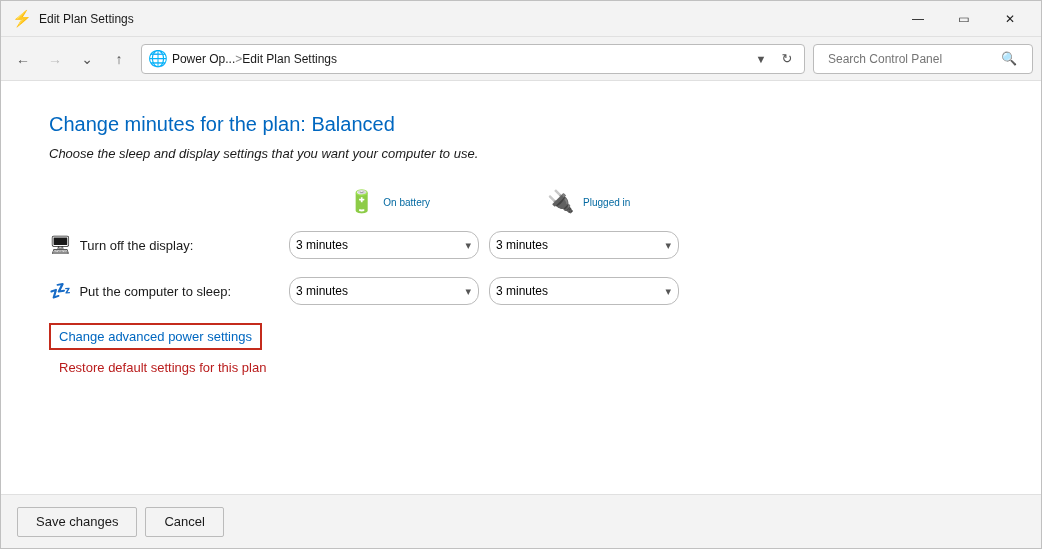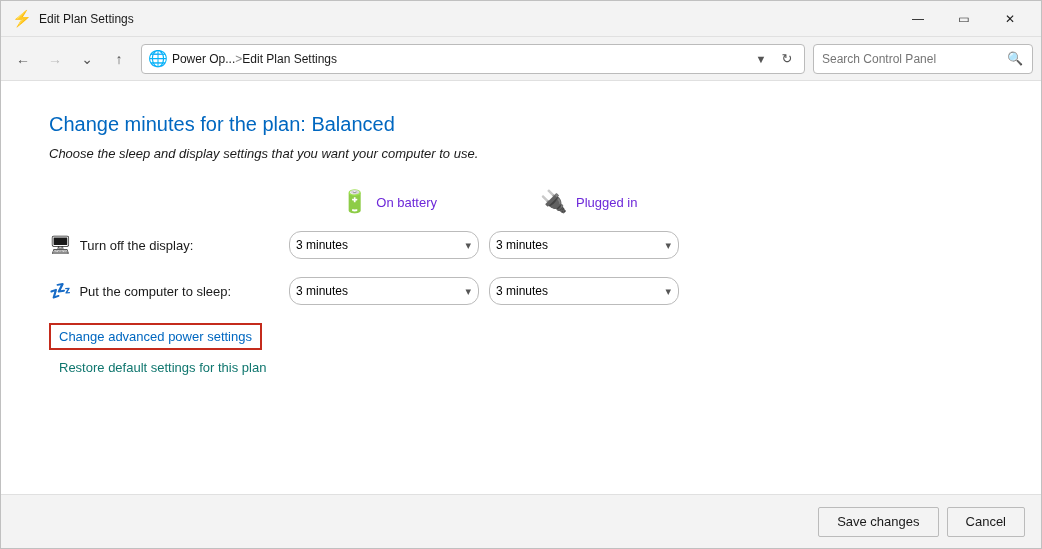--- a/index.html
+++ b/index.html
@@ -136,21 +136,21 @@
       cursor: pointer;
       color: #555;
     }
     .search-bar {
       display: flex;
       align-items: center;
       background: #fff;
       border: 1px solid #bbb;
       border-radius: 4px;
       height: 30px;
-      padding: 0 8px;
+      padding: 0 14px;
       gap: 4px;
       width: 220px;
     }
     .search-input {
       border: none;
       outline: none;
       font-size: 12px;
       color: #888;
       width: 100%;
       background: transparent;
@@ -197,22 +197,22 @@
       display: flex;
       align-items: center;
       gap: 8px;
       width: 200px;
       justify-content: center;
     }
     .col-icon {
       font-size: 22px;
     }
     .col-label {
-      font-size: 13px;
-      color: #6d28d9;
+      font-size: 10px;
+      color: #0369a1;
     }
 
     
     .setting-row {
       display: flex;
       align-items: center;
       margin-bottom: 18px;
     }
     .setting-label {
       display: flex;
@@ -265,32 +265,31 @@
       color: #0067c0;
       font-size: 13px;
       cursor: pointer;
       text-decoration: none;
       border: 2px solid #c42b1c;
       padding: 4px 8px;
       margin-bottom: 10px;
     }
     .restore-link {
       display: block;
-      color: #0f766e;
+      color: #b91c1c;
       font-size: 13px;
       cursor: pointer;
       text-decoration: none;
       margin-left: 10px;
     }
 
     
     .footer {
       display: flex;
       align-items: center;
-      justify-content: flex-end;
       padding: 10px 16px;
       gap: 8px;
       background: #f3f3f3;
       border-top: 1px solid #e0e0e0;
       height: 54px;
     }
     .footer-btn {
       height: 30px;
       padding: 0 18px;
       font-size: 13px;

